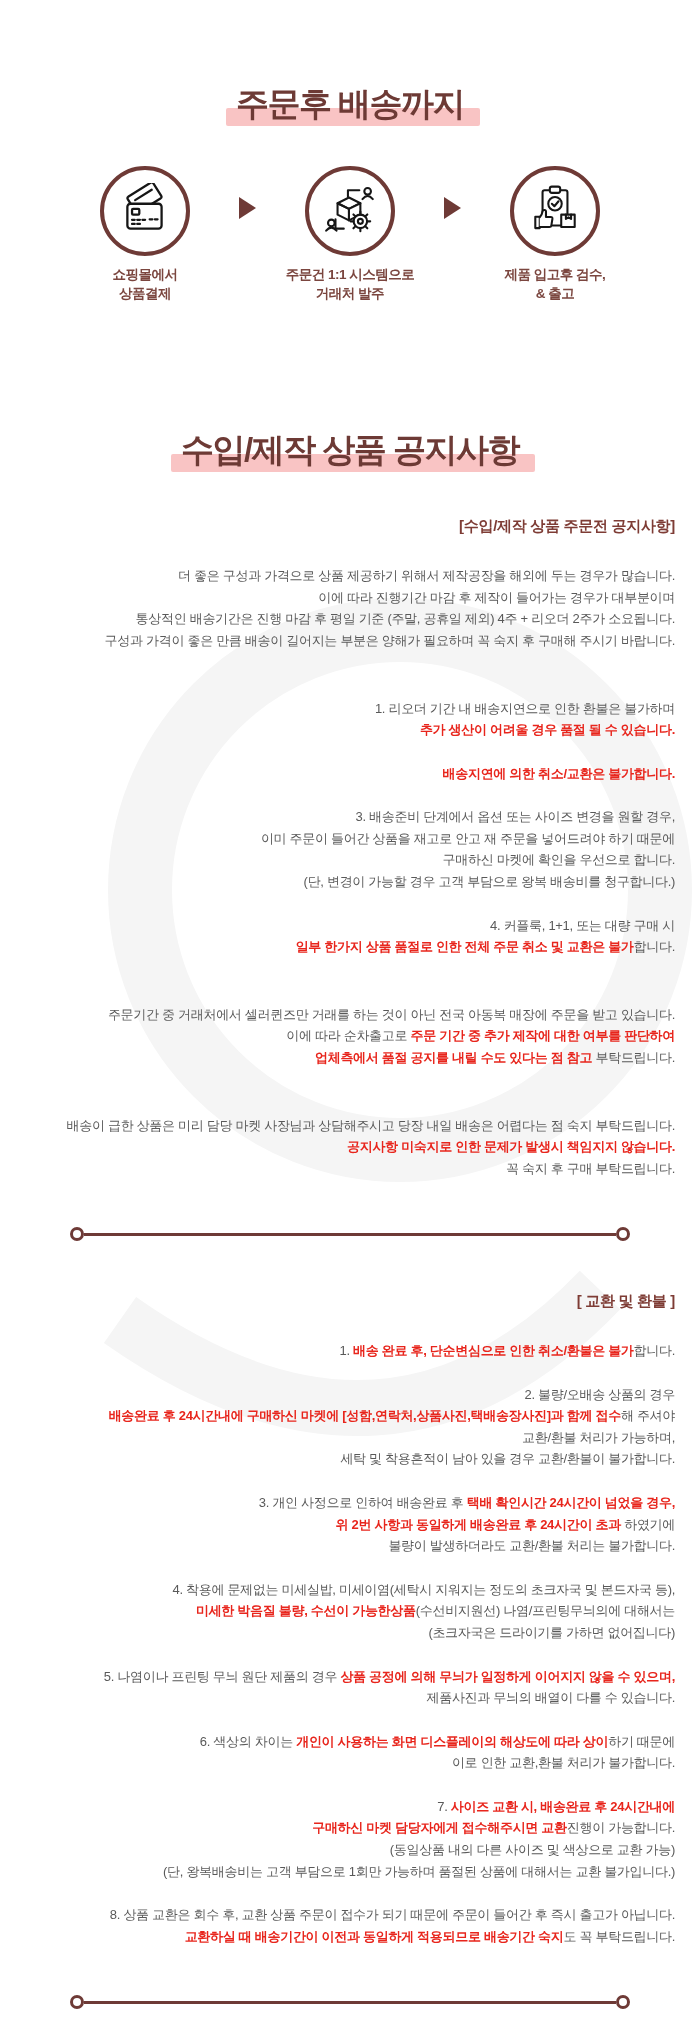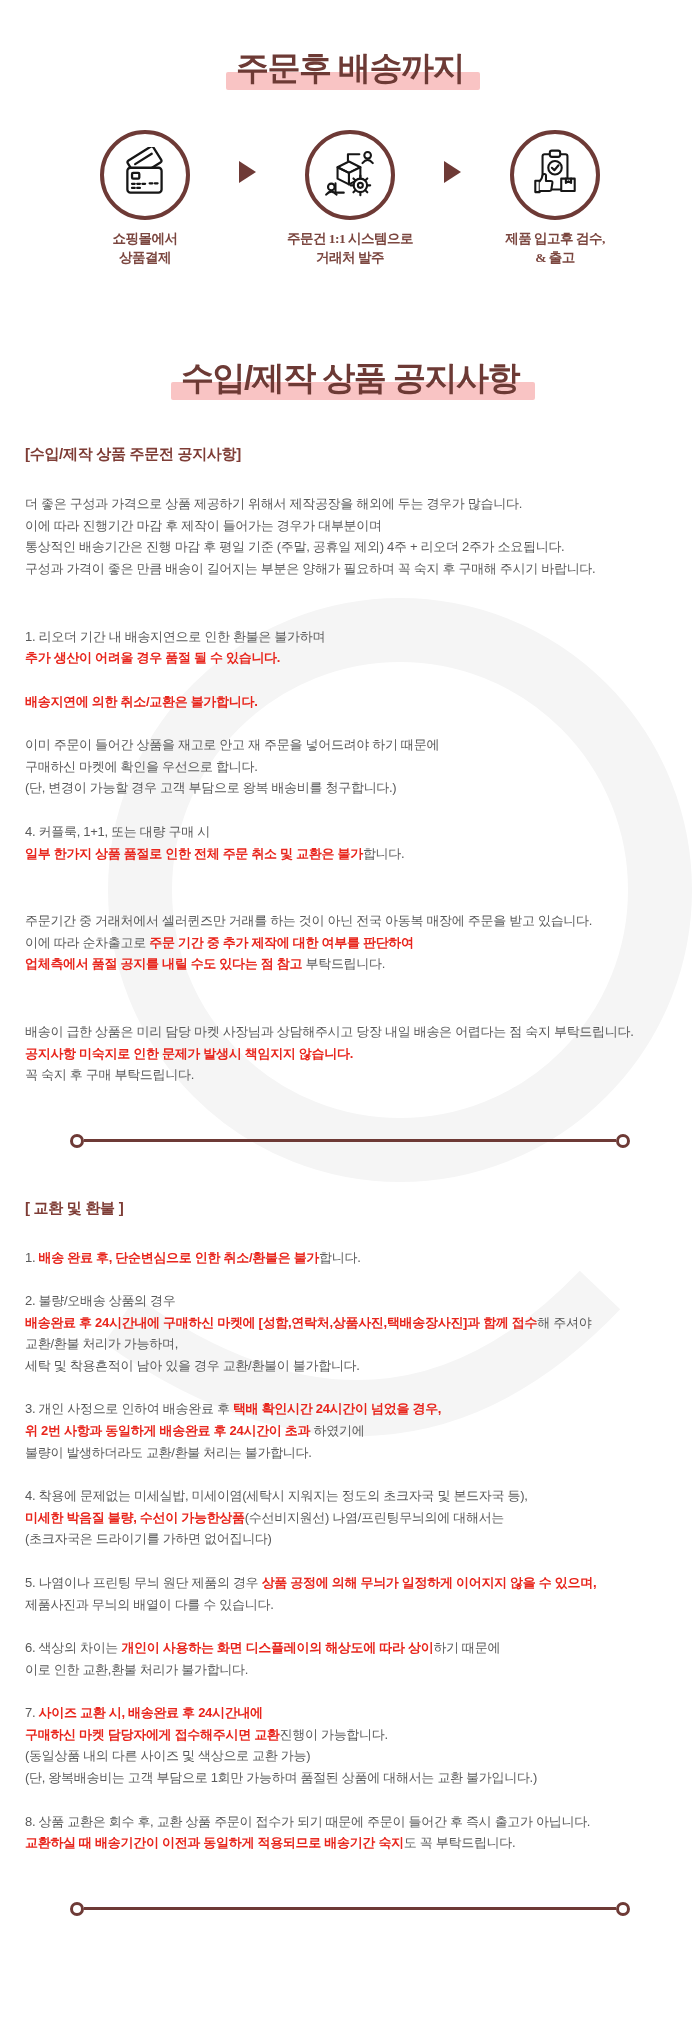--- a/index.html
+++ b/index.html
@@ -10,60 +10,60 @@
     margin:0 auto;
     background:#ffffff;
     font-family:"Liberation Sans","DejaVu Sans",sans-serif;
     color:#595959;
     overflow:hidden;
   }
   .watermark{position:absolute;left:0;top:560px;pointer-events:none;z-index:0;}
   .content{position:relative;z-index:1;}
 
   
-  .title-wrap{text-align:center;}
+  .title-wrap{text-align:center;margin-top:36px;}
   .title-wrap.first{padding-top:50px;}
   .title-wrap.second{padding-top:92px;}
   .big-title{
     display:inline-block;position:relative;margin:0;
     font-size:33px;font-weight:bold;letter-spacing:-1.5px;
     color:#6d3a35;line-height:1.1;
   }
   .big-title .band{
     position:absolute;left:-10px;right:-16px;bottom:-4px;height:18px;
     background:#f9c4c4;border-radius:2px;z-index:0;
   }
   .big-title .txt{position:relative;z-index:1;}
 
   
   .process{
     margin-top:44px;
     display:flex;align-items:flex-start;justify-content:center;
   }
-  .step{width:188px;text-align:center;font-family:Liberation Serif, serif;}
+  .step{width:188px;text-align:center;}
   .circle{
     width:82px;height:82px;margin:0 auto;
     border:4px solid #6e3a36;border-radius:50%;
     background:#fff;display:flex;align-items:center;justify-content:center;
   }
   .circle svg{width:56px;height:56px;}
   .step-label{
     margin-top:10px;font-size:13.5px;font-weight:bold;color:#7b463f;
     line-height:1.4;white-space:pre-line;letter-spacing:-0.5px;
   }
   .arrow{
     width:0;height:0;margin-top:31px;
     border-left:17px solid #6e3a36;
     border-top:11px solid transparent;
     border-bottom:11px solid transparent;
   }
 
   
   .notice{
-    width:650px;margin:0 auto;text-align:left;
+    width:650px;margin:0 auto;text-align:right;
     font-size:13px;line-height:1.66;letter-spacing:-0.3px;
   }
   .sec-heading{
     margin:46px 0 26px;
     color:#7e3c35;font-weight:bold;font-size:15px;
   }
   .para{margin:22px 0;}
   .para.gap-lg{margin-top:46px;}
   .para .line{min-height:1em;}
   .red{color:#e8251c;font-weight:bold;}
@@ -177,20 +177,21 @@
           <div class="line"><span>구성과 가격이 좋은 만큼 배송이 길어지는 부분은 양해가 필요하며 꼭 숙지 후 구매해 주시기 바랍니다.</span></div>
         </div>
         <div class="para gap-lg">
           <div class="line"><span>1. 리오더 기간 내 배송지연으로 인한 환불은 불가하며</span></div>
           <div class="line"><span class="red">추가 생산이 어려울 경우 품절 될 수 있습니다.</span></div>
         </div>
         <div class="para">
           <div class="line"><span class="red">배송지연에 의한 취소/교환은 불가합니다.</span></div>
         </div>
         <div class="para">
+          <div class="line"><span>3. 배송준비 단계에서 옵션 또는 사이즈 변경을 원할 경우,</span></div>
           <div class="line"><span>이미 주문이 들어간 상품을 재고로 안고 재 주문을 넣어드려야 하기 때문에</span></div>
           <div class="line"><span>구매하신 마켓에 확인을 우선으로 합니다.</span></div>
           <div class="line"><span>(단, 변경이 가능할 경우 고객 부담으로 왕복 배송비를 청구합니다.)</span></div>
         </div>
         <div class="para">
           <div class="line"><span>4. 커플룩, 1+1, 또는 대량 구매 시</span></div>
           <div class="line"><span class="red">일부 한가지 상품 품절로 인한 전체 주문 취소 및 교환은 불가</span><span>합니다.</span></div>
         </div>
         <div class="para gap-lg">
           <div class="line"><span>주문기간 중 거래처에서 셀러퀸즈만 거래를 하는 것이 아닌 전국 아동복 매장에 주문을 받고 있습니다.</span></div>

